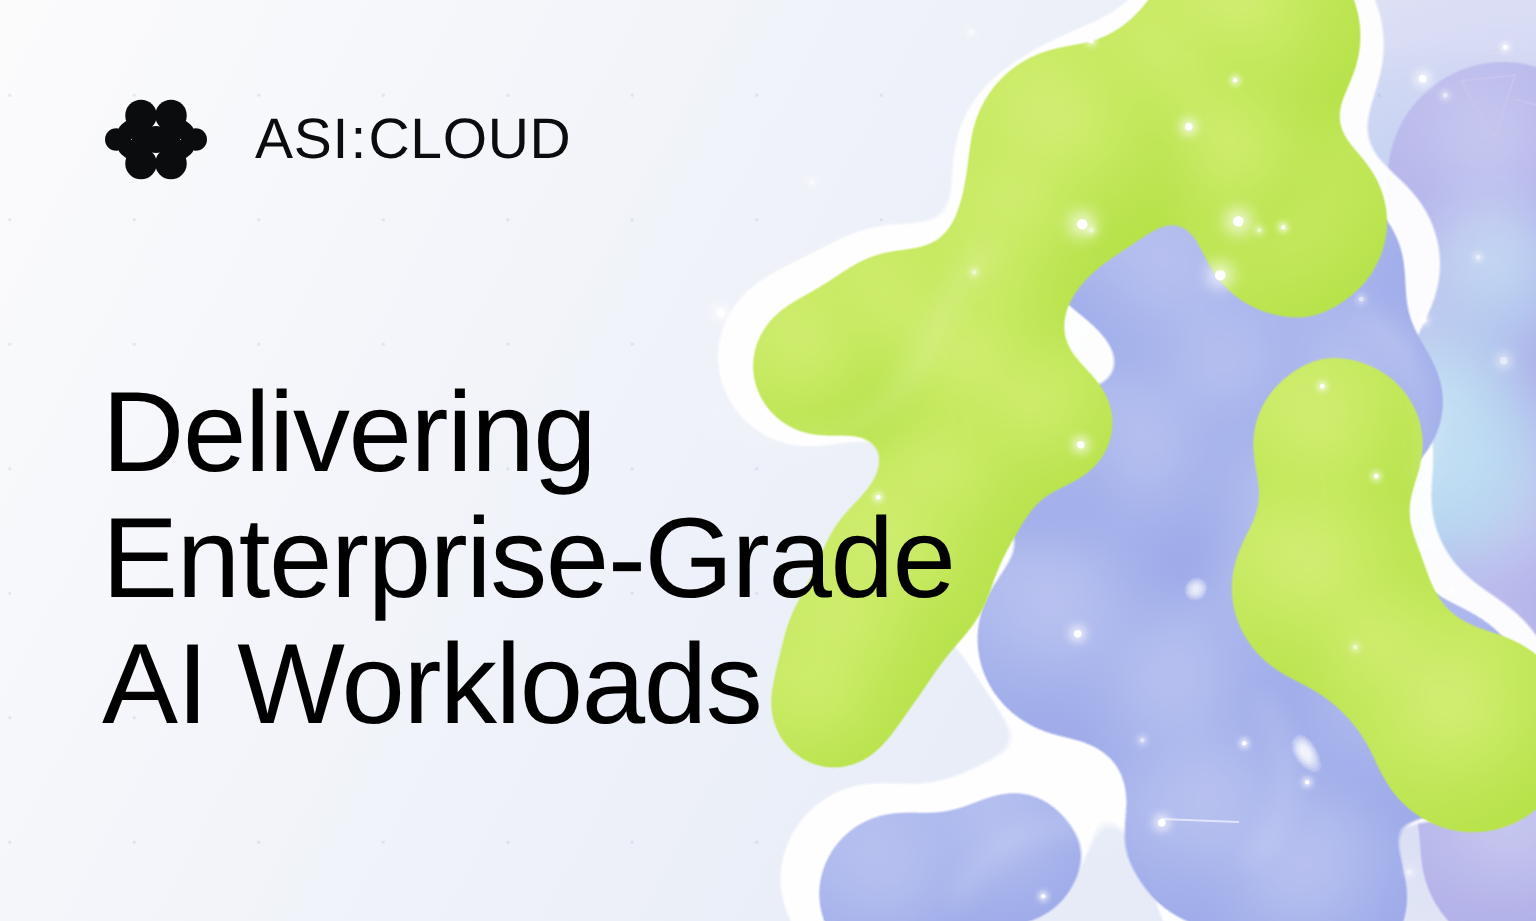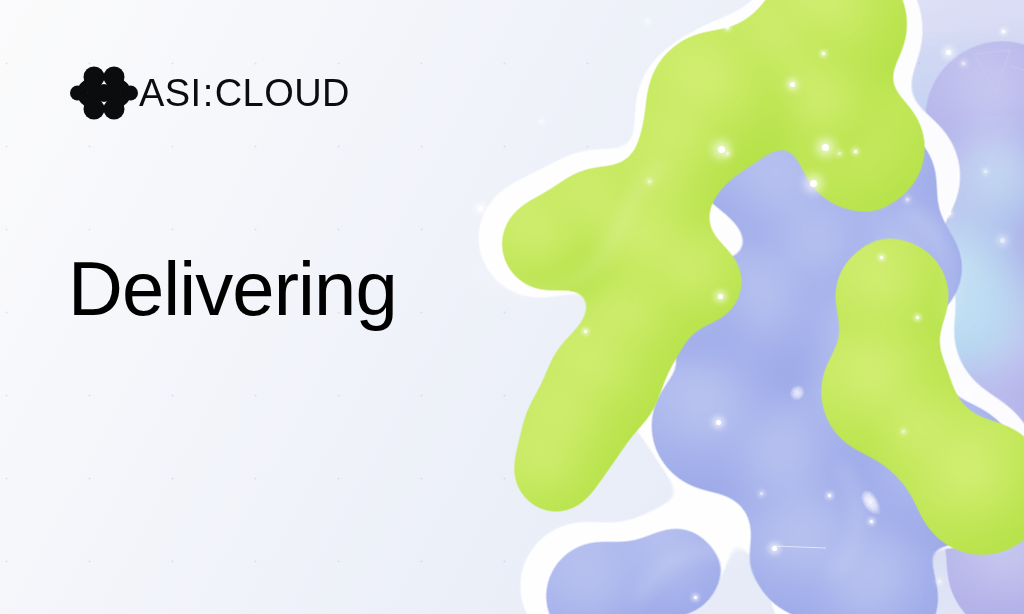--- a/index.html
+++ b/index.html
@@ -50,21 +50,21 @@
   .sparks{position:absolute;inset:0;}
   .spark{position:absolute;border-radius:50%;background:#fff;}
   .spark.sm{width:3px;height:3px;box-shadow:0 0 4px 1.5px rgba(255,255,255,.95);}
   .spark.md{width:5px;height:5px;box-shadow:0 0 7px 2.5px rgba(255,255,255,.95);}
   .spark.lg{width:7px;height:7px;box-shadow:0 0 11px 4px rgba(255,255,255,.98);}
   .spark.dim{opacity:.65;}
 
   
   .logo{
     position:absolute;left:70px;top:62px;
-    display:flex;align-items:center;gap:1px;
+    display:flex;align-items:center;gap:32px;
   }
   .logo-mark{width:68px;height:62px;display:block;flex:none;}
   .logo-word{
     font-size:38px;letter-spacing:.012em;color:#0b0c0e;
     font-weight:400;line-height:1;white-space:nowrap;
     font-family:"Liberation Sans","DejaVu Sans",sans-serif;
   }
   .logo-word .sep{ margin:0 1px; }
 
   
@@ -300,15 +300,17 @@
 
           <circle cx="34" cy="31" r="9"></circle>
         </g>
       </svg>
     </span>
     <span class="logo-word"><span>ASI</span><span class="sep">:</span><span>CLOUD</span></span>
   </div>
 
   <h1 class="headline">
     <span class="hl">Delivering</span>
+    <span class="hl">Enterprise-Grade</span>
+    <span class="hl">AI Workloads</span>
   </h1>
 
 </div>
 
 </body></html>

